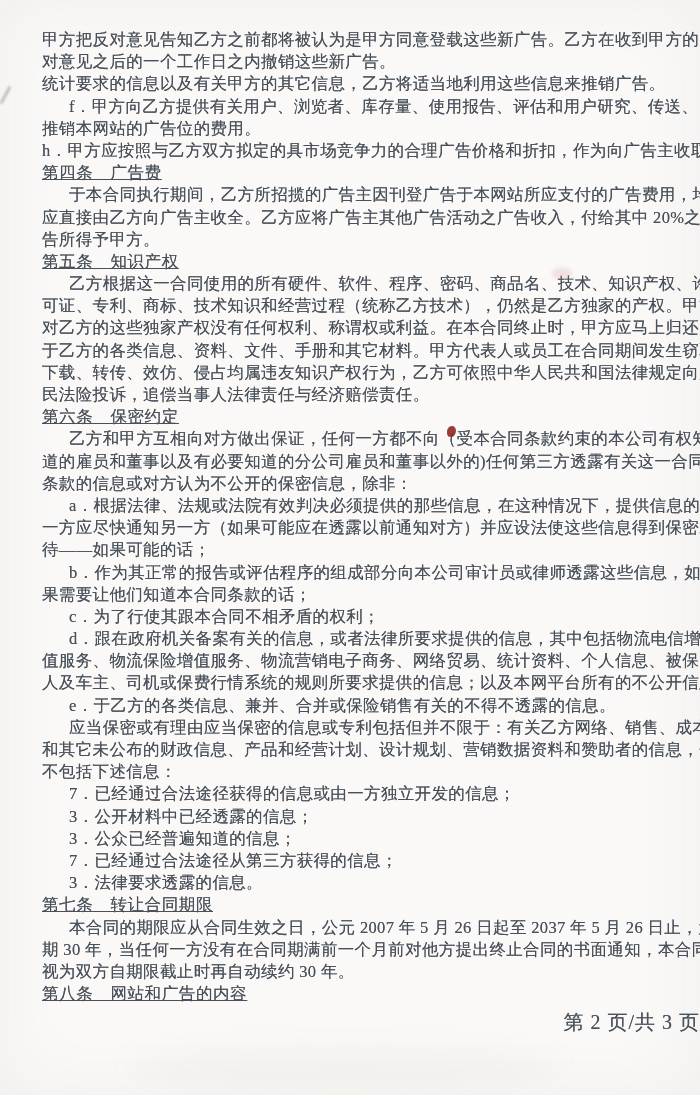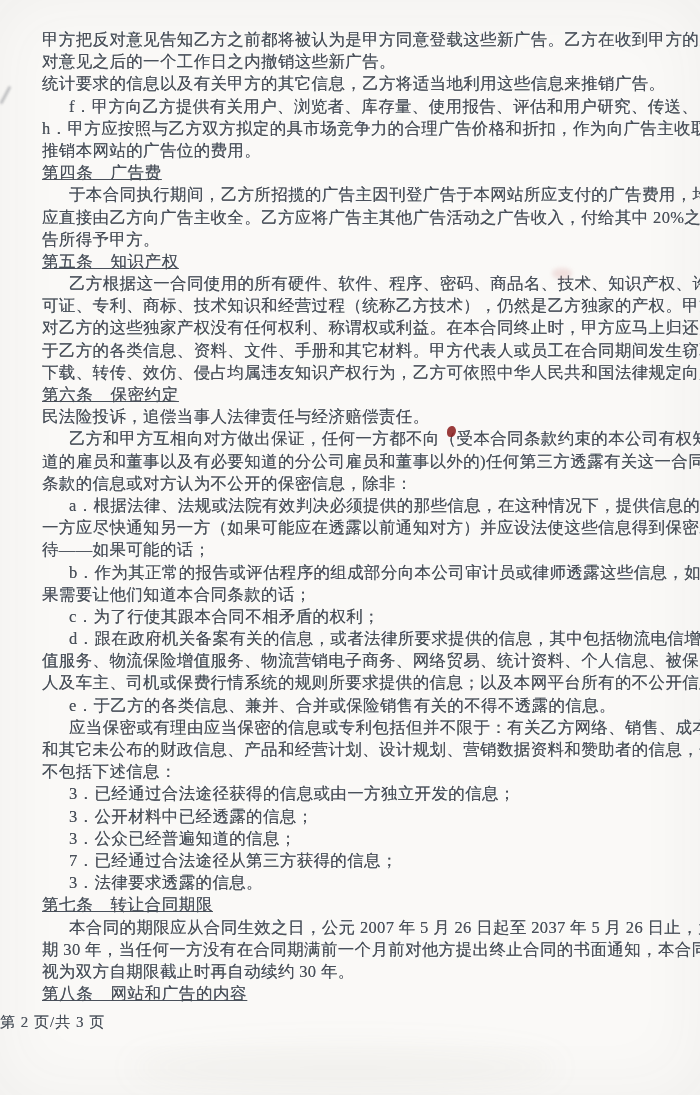--- a/index.html
+++ b/index.html
@@ -31,22 +31,22 @@
     white-space: nowrap;
     text-shadow: 0 0 0.55px rgba(73,80,90,0.75);
   }
   .line.indent { padding-left: 27px; }
   .line.heading { letter-spacing: 0.6px; text-decoration: underline; }
   .footer {
     position: absolute;
     left: 0;
     top: 1012px;
     width: 100%;
-    text-align: left;
-    font-size: 15px;
+    text-align: right;
+    font-size: 20px;
     letter-spacing: 1px;
     line-height: 20px;
     text-shadow: 0 0 0.55px rgba(73,80,90,0.7);
   }
   
   .artifact { position: absolute; pointer-events: none; }
   .artifact.slash {
     left: 4px; top: 85px;
     width: 3px; height: 20px;
     background: rgba(125,127,133,0.45);
@@ -79,51 +79,51 @@
 </style>
 </head>
 <body>
 
 <div class="page">
   <div class="text-block">
       <div class="line">甲方把反对意见告知乙方之前都将被认为是甲方同意登载这些新广告。乙方在收到甲方的反.</div>
       <div class="line">对意见之后的一个工作日之内撤销这些新广告。</div>
       <div class="line">统计要求的信息以及有关甲方的其它信息，乙方将适当地利用这些信息来推销广告。</div>
       <div class="line indent">f．甲方向乙方提供有关用户、浏览者、库存量、使用报告、评估和用户研究、传送、</div>
+      <div class="line">推销本网站的广告位的费用。</div>
       <div class="line">h．甲方应按照与乙方双方拟定的具市场竞争力的合理广告价格和折扣，作为向广告主收取</div>
-      <div class="line">推销本网站的广告位的费用。</div>
       <div class="line heading">第四条　广告费</div>
       <div class="line indent">于本合同执行期间，乙方所招揽的广告主因刊登广告于本网站所应支付的广告费用，均</div>
       <div class="line">应直接由乙方向广告主收全。乙方应将广告主其他广告活动之广告收入，付给其中 20%之广</div>
       <div class="line">告所得予甲方。</div>
       <div class="line heading">第五条　知识产权</div>
       <div class="line indent">乙方根据这一合同使用的所有硬件、软件、程序、密码、商品名、技术、知识产权、许</div>
       <div class="line">可证、专利、商标、技术知识和经营过程（统称乙方技术），仍然是乙方独家的产权。甲方</div>
       <div class="line">对乙方的这些独家产权没有任何权利、称谓权或利益。在本合同终止时，甲方应马上归还属</div>
       <div class="line">于乙方的各类信息、资料、文件、手册和其它材料。甲方代表人或员工在合同期间发生窃取、</div>
       <div class="line">下载、转传、效仿、侵占均属违友知识产权行为，乙方可依照中华人民共和国法律规定向人</div>
+      <div class="line">民法险投诉，追偿当事人法律责任与经济赔偿责任。</div>
       <div class="line heading">第六条　保密约定</div>
-      <div class="line">民法险投诉，追偿当事人法律责任与经济赔偿责任。</div>
       <div class="line indent">乙方和甲方互相向对方做出保证，任何一方都不向（受本合同条款约束的本公司有权知</div>
       <div class="line">道的雇员和董事以及有必要知道的分公司雇员和董事以外的)任何第三方透露有关这一合同</div>
       <div class="line">条款的信息或对方认为不公开的保密信息，除非：</div>
       <div class="line indent">a．根据法律、法规或法院有效判决必须提供的那些信息，在这种情况下，提供信息的</div>
       <div class="line">一方应尽快通知另一方（如果可能应在透露以前通知对方）并应设法使这些信息得到保密对</div>
       <div class="line">待——如果可能的话；</div>
       <div class="line indent">b．作为其正常的报告或评估程序的组成部分向本公司审计员或律师透露这些信息，如</div>
       <div class="line">果需要让他们知道本合同条款的话；</div>
       <div class="line indent">c．为了行使其跟本合同不相矛盾的权利；</div>
       <div class="line indent">d．跟在政府机关备案有关的信息，或者法律所要求提供的信息，其中包括物流电信增</div>
       <div class="line">值服务、物流保险增值服务、物流营销电子商务、网络贸易、统计资料、个人信息、被保险</div>
       <div class="line">人及车主、司机或保费行情系统的规则所要求提供的信息；以及本网平台所有的不公开信息。</div>
       <div class="line indent">e．于乙方的各类信息、兼并、合并或保险销售有关的不得不透露的信息。</div>
       <div class="line indent">应当保密或有理由应当保密的信息或专利包括但并不限于：有关乙方网络、销售、成本</div>
       <div class="line">和其它未公布的财政信息、产品和经营计划、设计规划、营销数据资料和赞助者的信息，但</div>
       <div class="line">不包括下述信息：</div>
-      <div class="line indent">3．已经通过合法途径获得的信息或由一方独立开发的信息；</div>
+      <div class="line indent">7．已经通过合法途径获得的信息或由一方独立开发的信息；</div>
       <div class="line indent">3．公开材料中已经透露的信息；</div>
       <div class="line indent">3．公众已经普遍知道的信息；</div>
       <div class="line indent">7．已经通过合法途径从第三方获得的信息；</div>
       <div class="line indent">3．法律要求透露的信息。</div>
       <div class="line heading">第七条　转让合同期限</div>
       <div class="line indent">本合同的期限应从合同生效之日，公元 2007 年 5 月 26 日起至 2037 年 5 月 26 日止，为</div>
       <div class="line">期 30 年，当任何一方没有在合同期满前一个月前对他方提出终止合同的书面通知，本合同</div>
       <div class="line">视为双方自期限截止时再自动续约 30 年。</div>
       <div class="line heading">第八条　网站和广告的内容</div>
     </div>

